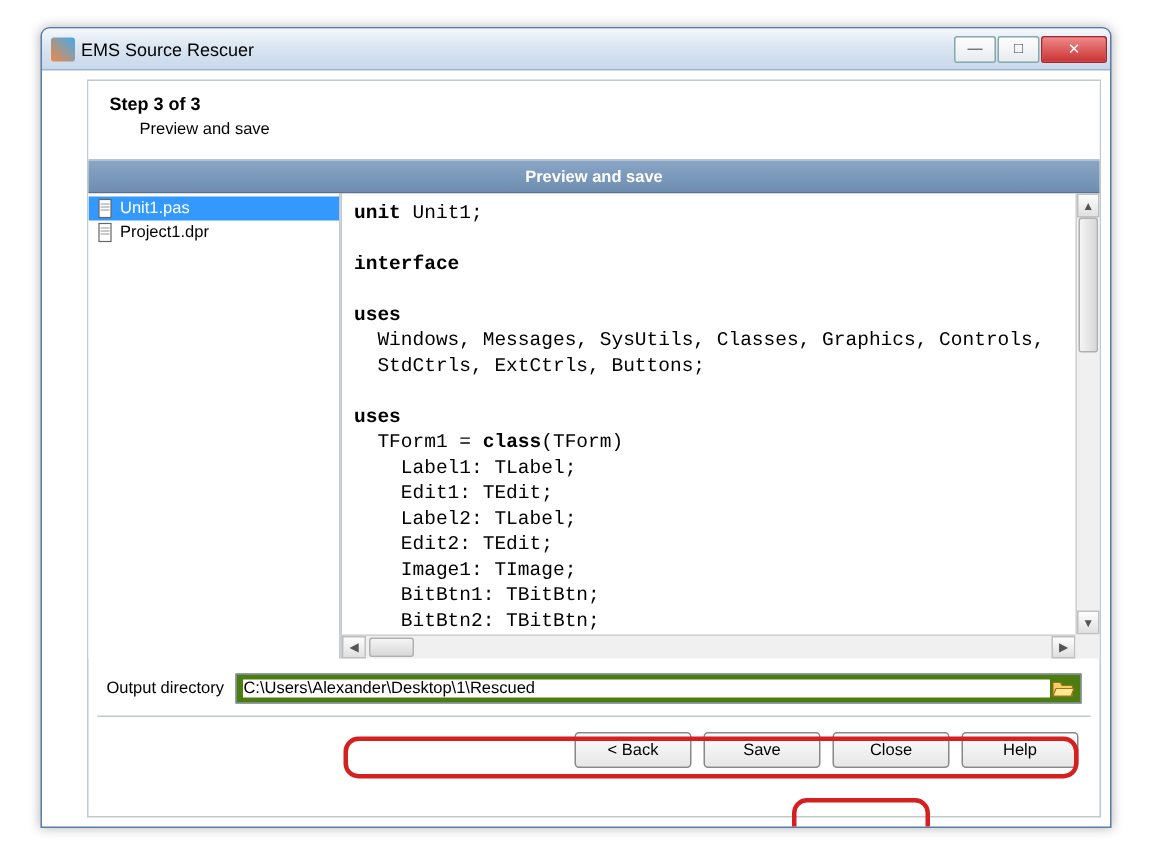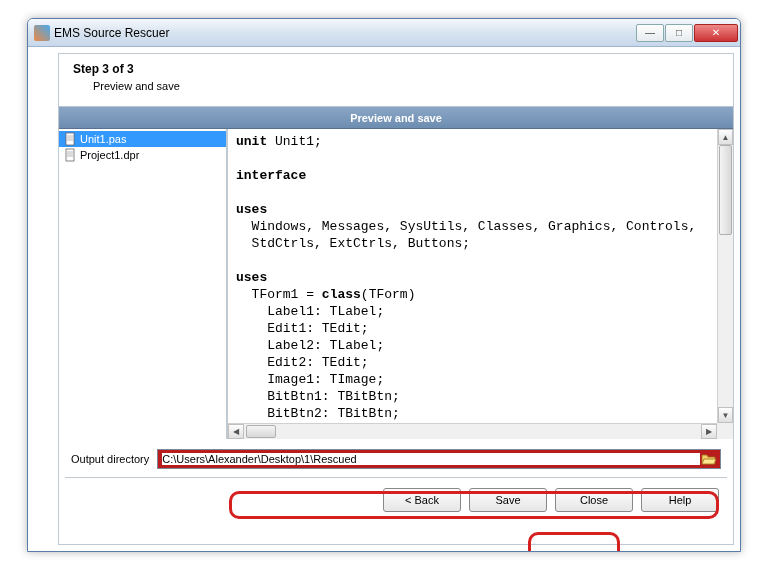--- a/index.html
+++ b/index.html
@@ -31,21 +31,21 @@
 .vscroll .track { position: absolute; top: 16px; bottom: 16px; left: 0; right: 0; }
 .vscroll .thumb { position: absolute; top: 0; left: 1px; right: 1px; height: 90px; background: linear-gradient(90deg,#f4f4f4,#d8d8d8); border: 1px solid #b0b0b0; border-radius: 2px; cursor: pointer; }
 .vscroll .arrow.bot { position: absolute; bottom: 0; width: 100%; }
 .hscroll { position: absolute; left: 0; right: 16px; bottom: 0; height: 16px; background: #f0f0f0; border-top: 1px solid #d0d0d0; }
 .hscroll .arrow { width: 16px; height: 100%; background: linear-gradient(#fdfdfd,#e0e0e0); border: 1px solid #c0c0c0; display: inline-flex; align-items: center; justify-content: center; font-size: 8px; color: #555; cursor: pointer; float: left; }
 .hscroll .arrow.rt { float: right; }
 .hscroll .thumb { position: absolute; left: 18px; top: 1px; bottom: 1px; width: 30px; background: linear-gradient(#f4f4f4,#d8d8d8); border: 1px solid #b0b0b0; border-radius: 2px; cursor: pointer; }
 .corner { position: absolute; right: 0; bottom: 0; width: 16px; height: 16px; background: #f0f0f0; }
 .output-row { display: flex; align-items: center; padding: 10px 12px 8px; gap: 8px; }
 .output-row label { font-size: 11px; white-space: nowrap; }
-.output-field { flex: 1; display: flex; border: 1px solid #7a8a9a; background: #b91c1c; height: 20px; align-items: center; padding: 0 2px 0 4px; font-size: 11px; }
+.output-field { flex: 1; display: flex; border: 1px solid #7a8a9a; background: #4d7c0f; height: 20px; align-items: center; padding: 0 2px 0 4px; font-size: 11px; }
 .output-field input { flex: 1; border: none; outline: none; font-size: 11px; font-family: inherit; }
 .browse-btn { width: 18px; height: 16px; cursor: pointer; display: flex; align-items: center; justify-content: center; }
 .browse-btn svg { width: 16px; height: 14px; }
 .highlight-output { position: absolute; left: 170px; right: 14px; top: 437px; height: 28px; border: 3px solid #d62020; border-radius: 10px; pointer-events: none; }
 .divider { border-top: 1px solid #c0c8d0; margin: 0 6px; }
 .buttons { display: flex; justify-content: flex-end; gap: 8px; padding: 10px 14px; }
 .btn { width: 78px; height: 24px; background: linear-gradient(#fdfdfd,#e6e6e6); border: 1px solid #888; border-radius: 3px; font-size: 11px; cursor: pointer; font-family: inherit; }
 .highlight-save { position: absolute; left: 469px; top: 478px; width: 92px; height: 36px; border: 3px solid #d62020; border-radius: 10px; pointer-events: none; }
 </style>
 </head>

